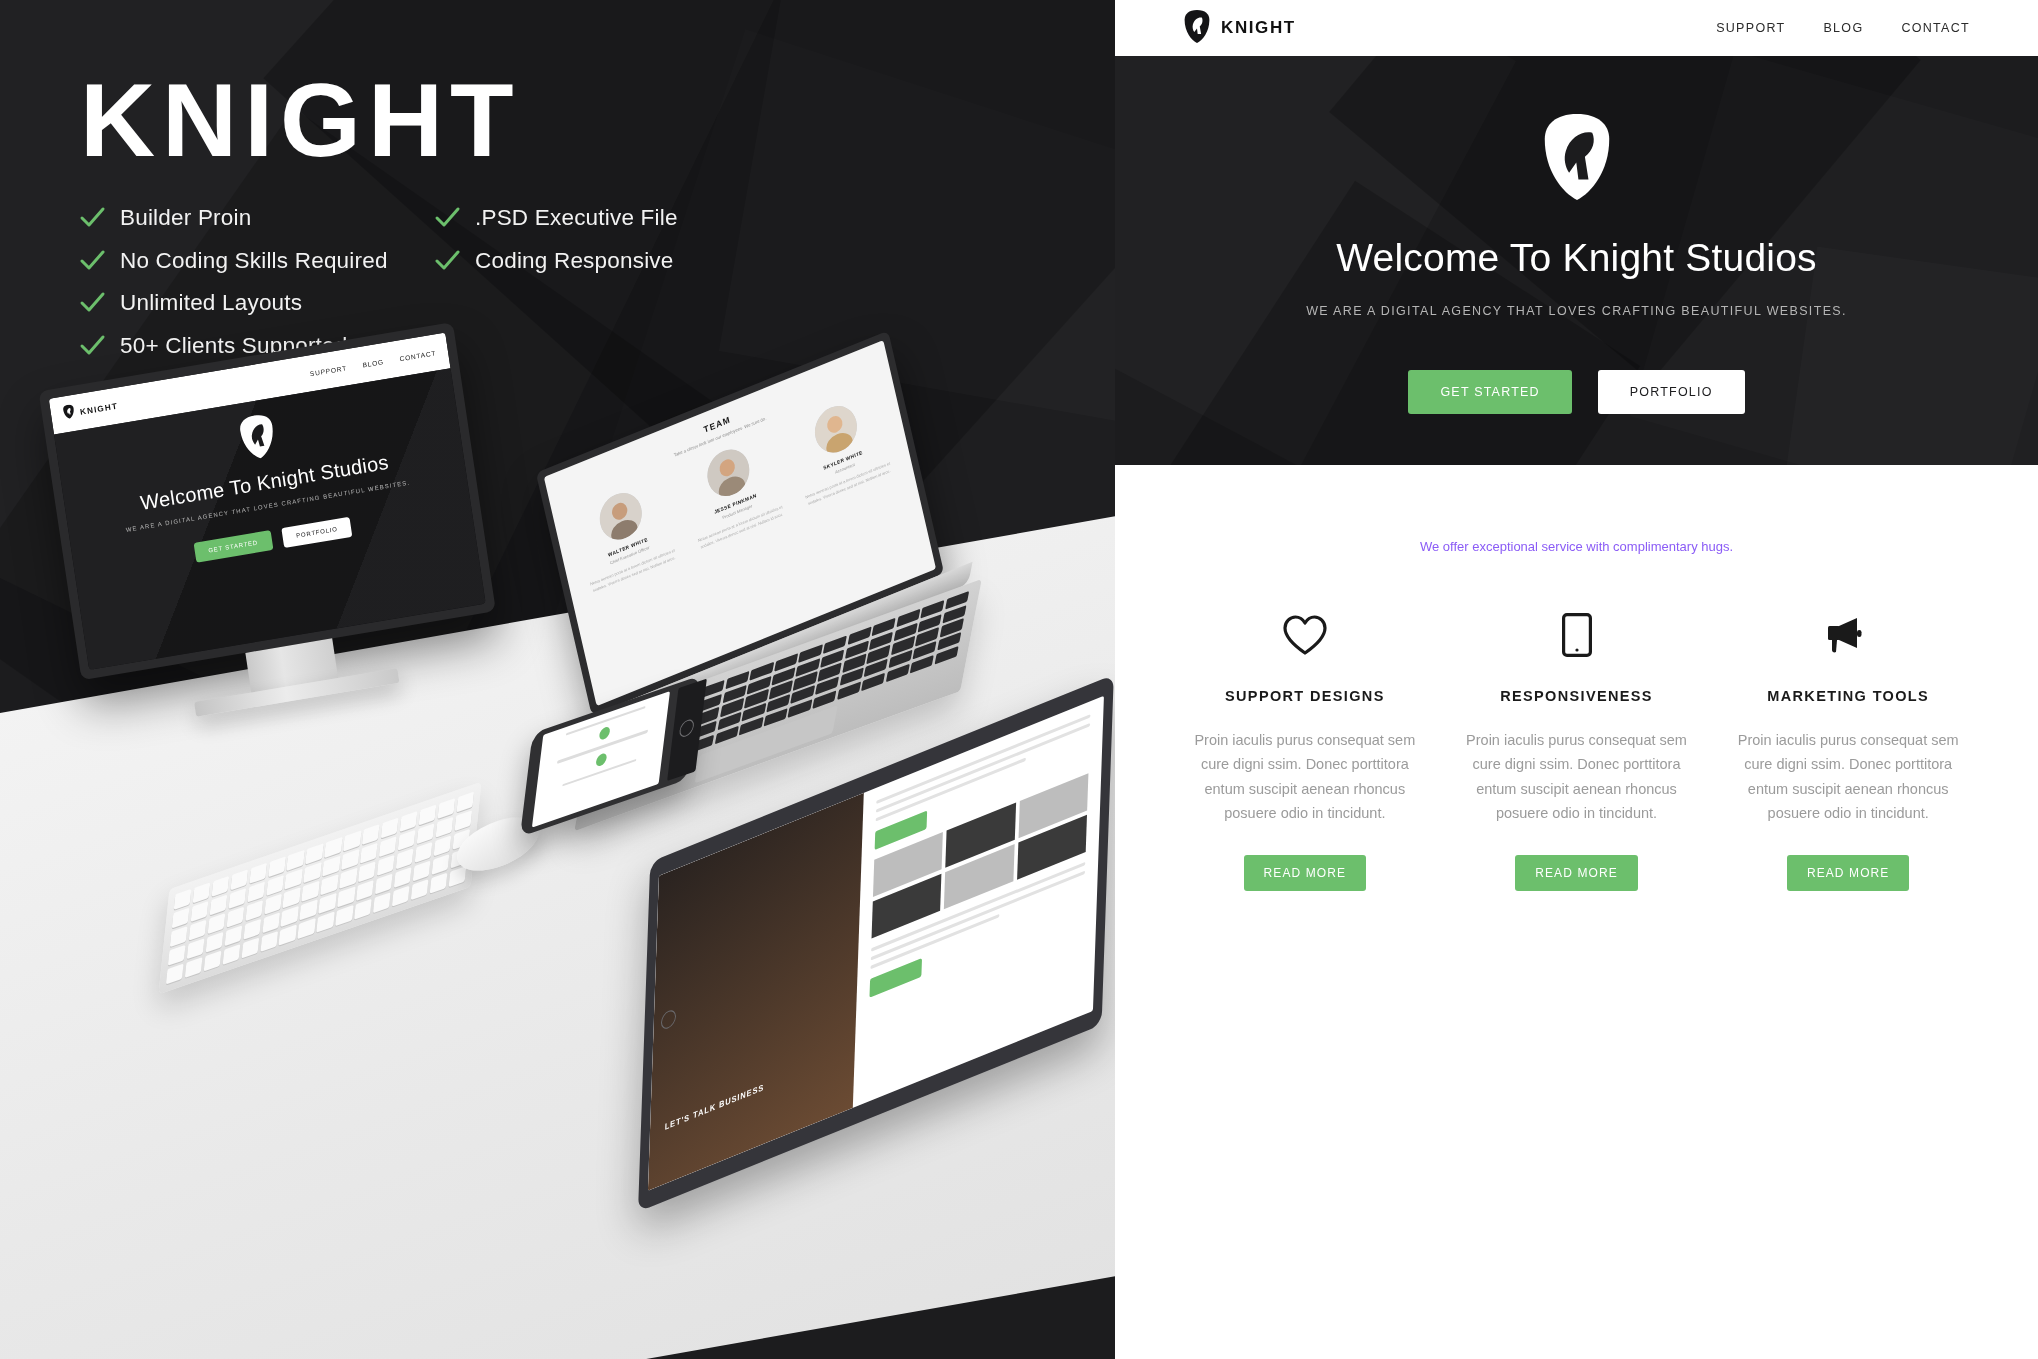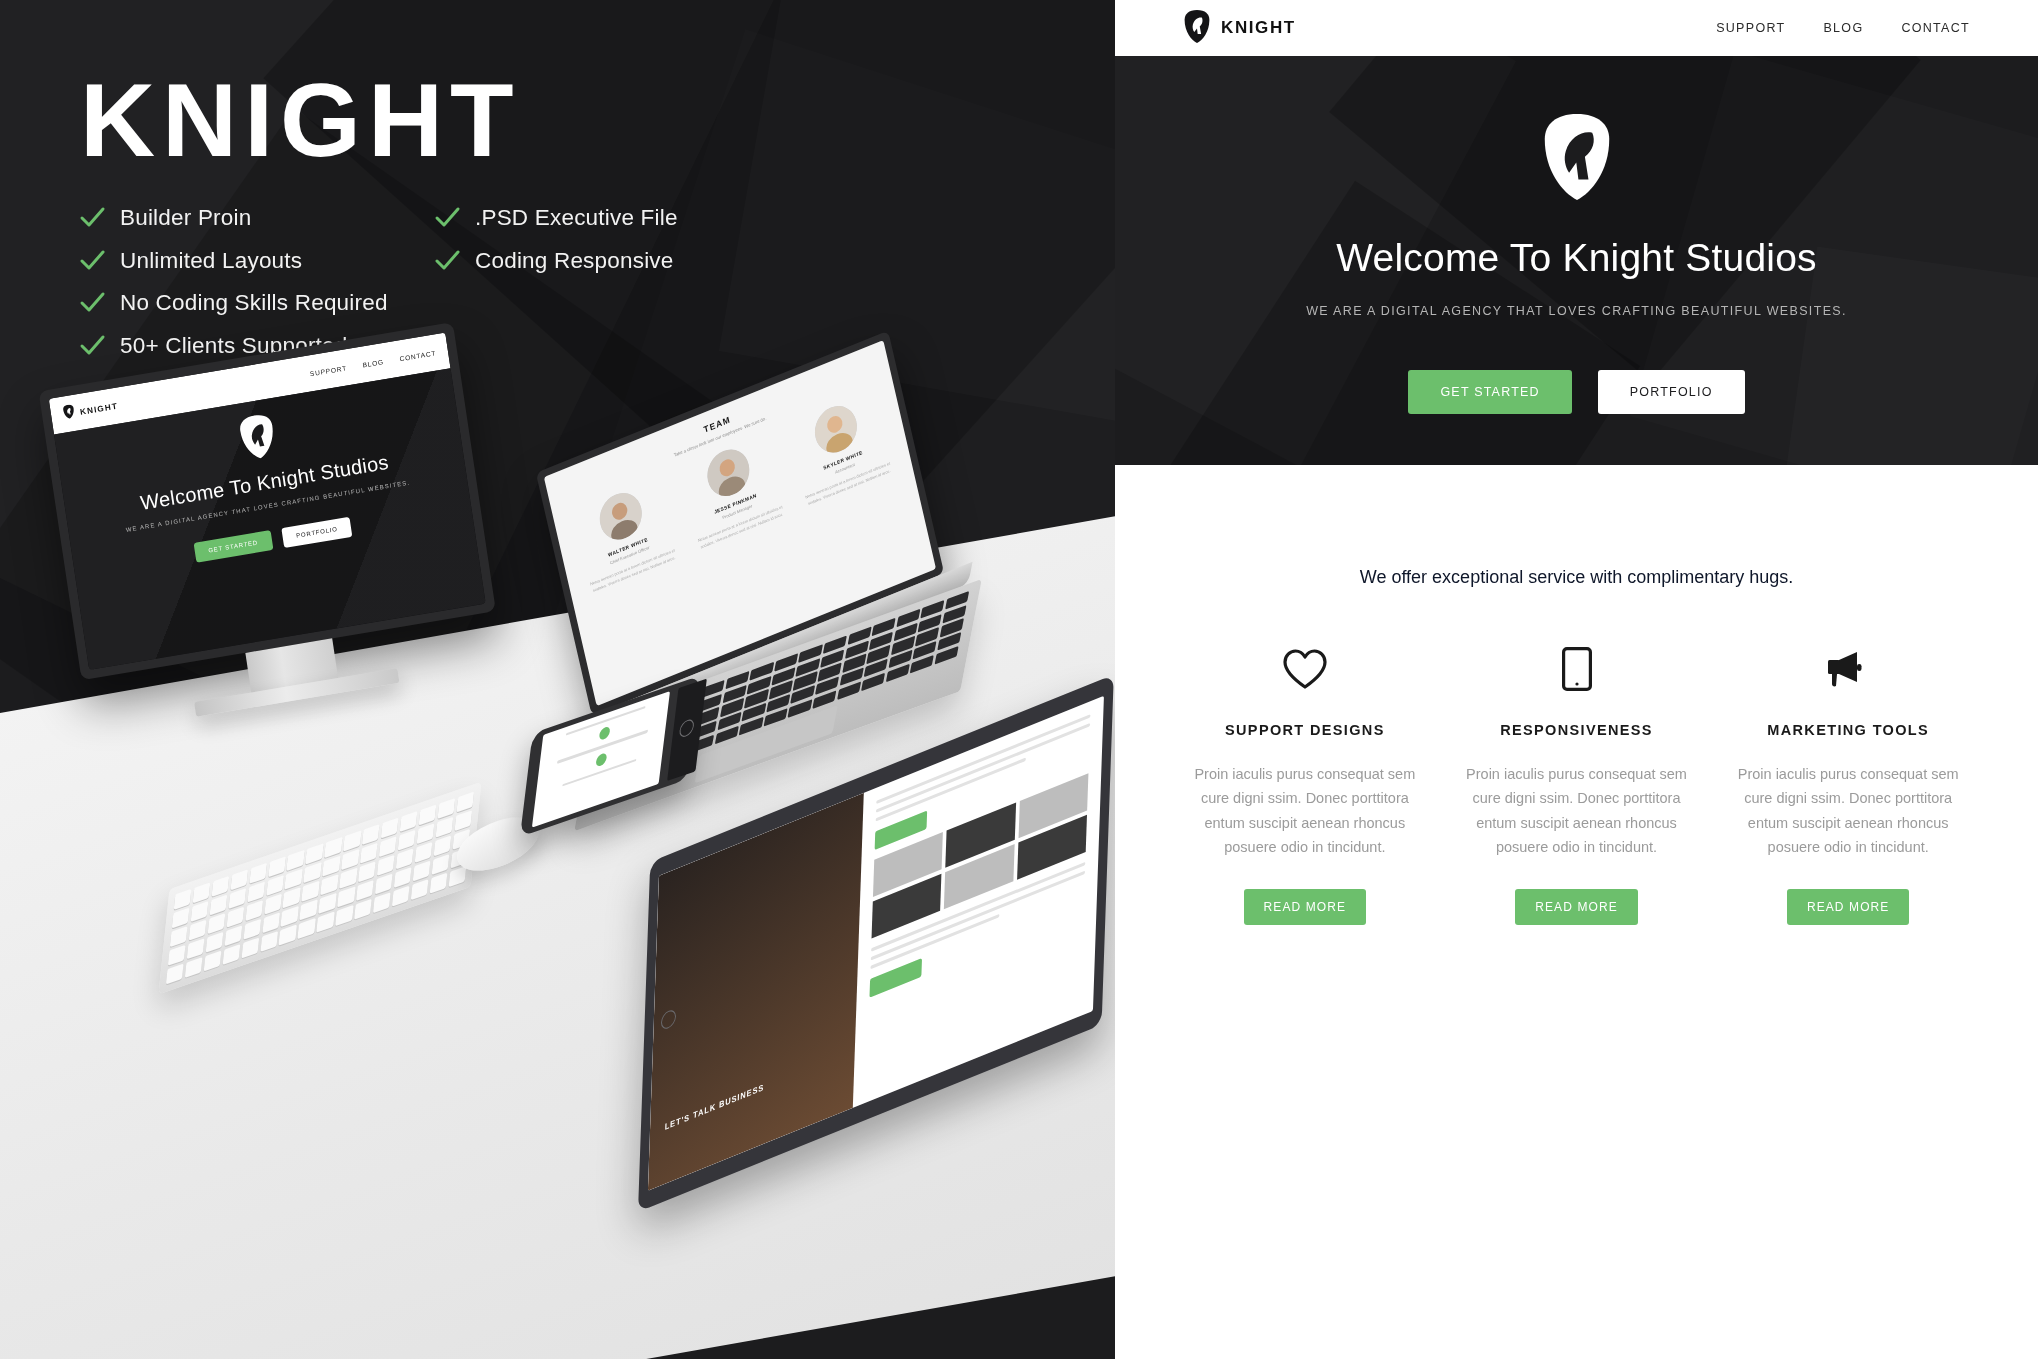--- a/index.html
+++ b/index.html
@@ -179,21 +179,21 @@
   .hero-h1 { font-size:39px; color:#fff; font-weight:400; letter-spacing:.2px; }
   .hero-sub { font-size:12.5px; color:#b5b5b5; letter-spacing:1.35px; margin-top:24px; }
   .hero-btns { display:flex; gap:26px; justify-content:center; margin-top:52px; }
   .btn { font-size:12.5px; letter-spacing:1.2px; padding:15px 32px; border-radius:3px; cursor:pointer;
          border:none; font-family:inherit; }
   .btn-green { background:#6cbf6c; color:#fff; }
   .btn-white { background:#fff; color:#1c1c1e; }
 
   .services { background:#fff; padding:62px 0 44px 0; text-align:center; }
   .sec-title { font-size:26px; font-weight:bold; letter-spacing:1.6px; color:#111; }
-  .sec-sub { font-size:18px; color:#0f172a; margin-top:40px; }
+  .sec-sub { font-size:13px; color:#8b5cf6; margin-top:12px; }
   .svc-grid { display:flex; margin-top:58px; padding:0 54px; }
   .svc-col { flex:1; text-align:center; padding:0 16px; }
   .svc-icon { height:46px; display:flex; align-items:center; justify-content:center; margin-bottom:30px; }
   .svc-title { font-size:14.5px; font-weight:bold; letter-spacing:1.35px; color:#1a1a1a; }
   .svc-text { font-size:14.5px; color:#9b9b9b; line-height:1.68; margin-top:24px; }
   .svc-btn { margin-top:30px; display:inline-block; font-size:12px; letter-spacing:1.1px;
              background:#6cbf6c; color:#fff; padding:11px 20px; border-radius:3px; border:none;
              font-family:inherit; cursor:pointer; }
 
   .featured { background:#f7f8fa; padding:68px 0 0 0; text-align:center; }
@@ -225,29 +225,29 @@
               </svg>
           </span>
           <span class="feat-label">Builder Proin</span>
         </div>
         <div class="feat-row">
           <span class="feat-check">
             <svg width="28" height="28" viewBox="0 0 28 28">
                 <path d="M4 14 L11 21 L25 5" fill="none" stroke="#6cbf6c" stroke-width="3" stroke-linecap="round" stroke-linejoin="round"></path>
               </svg>
           </span>
-          <span class="feat-label">Unlimited Layouts</span>
+          <span class="feat-label">No Coding Skills Required</span>
         </div>
         <div class="feat-row">
           <span class="feat-check">
             <svg width="28" height="28" viewBox="0 0 28 28">
                 <path d="M4 14 L11 21 L25 5" fill="none" stroke="#6cbf6c" stroke-width="3" stroke-linecap="round" stroke-linejoin="round"></path>
               </svg>
           </span>
-          <span class="feat-label">No Coding Skills Required</span>
+          <span class="feat-label">Unlimited Layouts</span>
         </div>
         <div class="feat-row">
           <span class="feat-check">
             <svg width="28" height="28" viewBox="0 0 28 28">
                 <path d="M4 14 L11 21 L25 5" fill="none" stroke="#6cbf6c" stroke-width="3" stroke-linecap="round" stroke-linejoin="round"></path>
               </svg>
           </span>
           <span class="feat-label">50+ Clients Supported</span>
         </div>
       </div>

